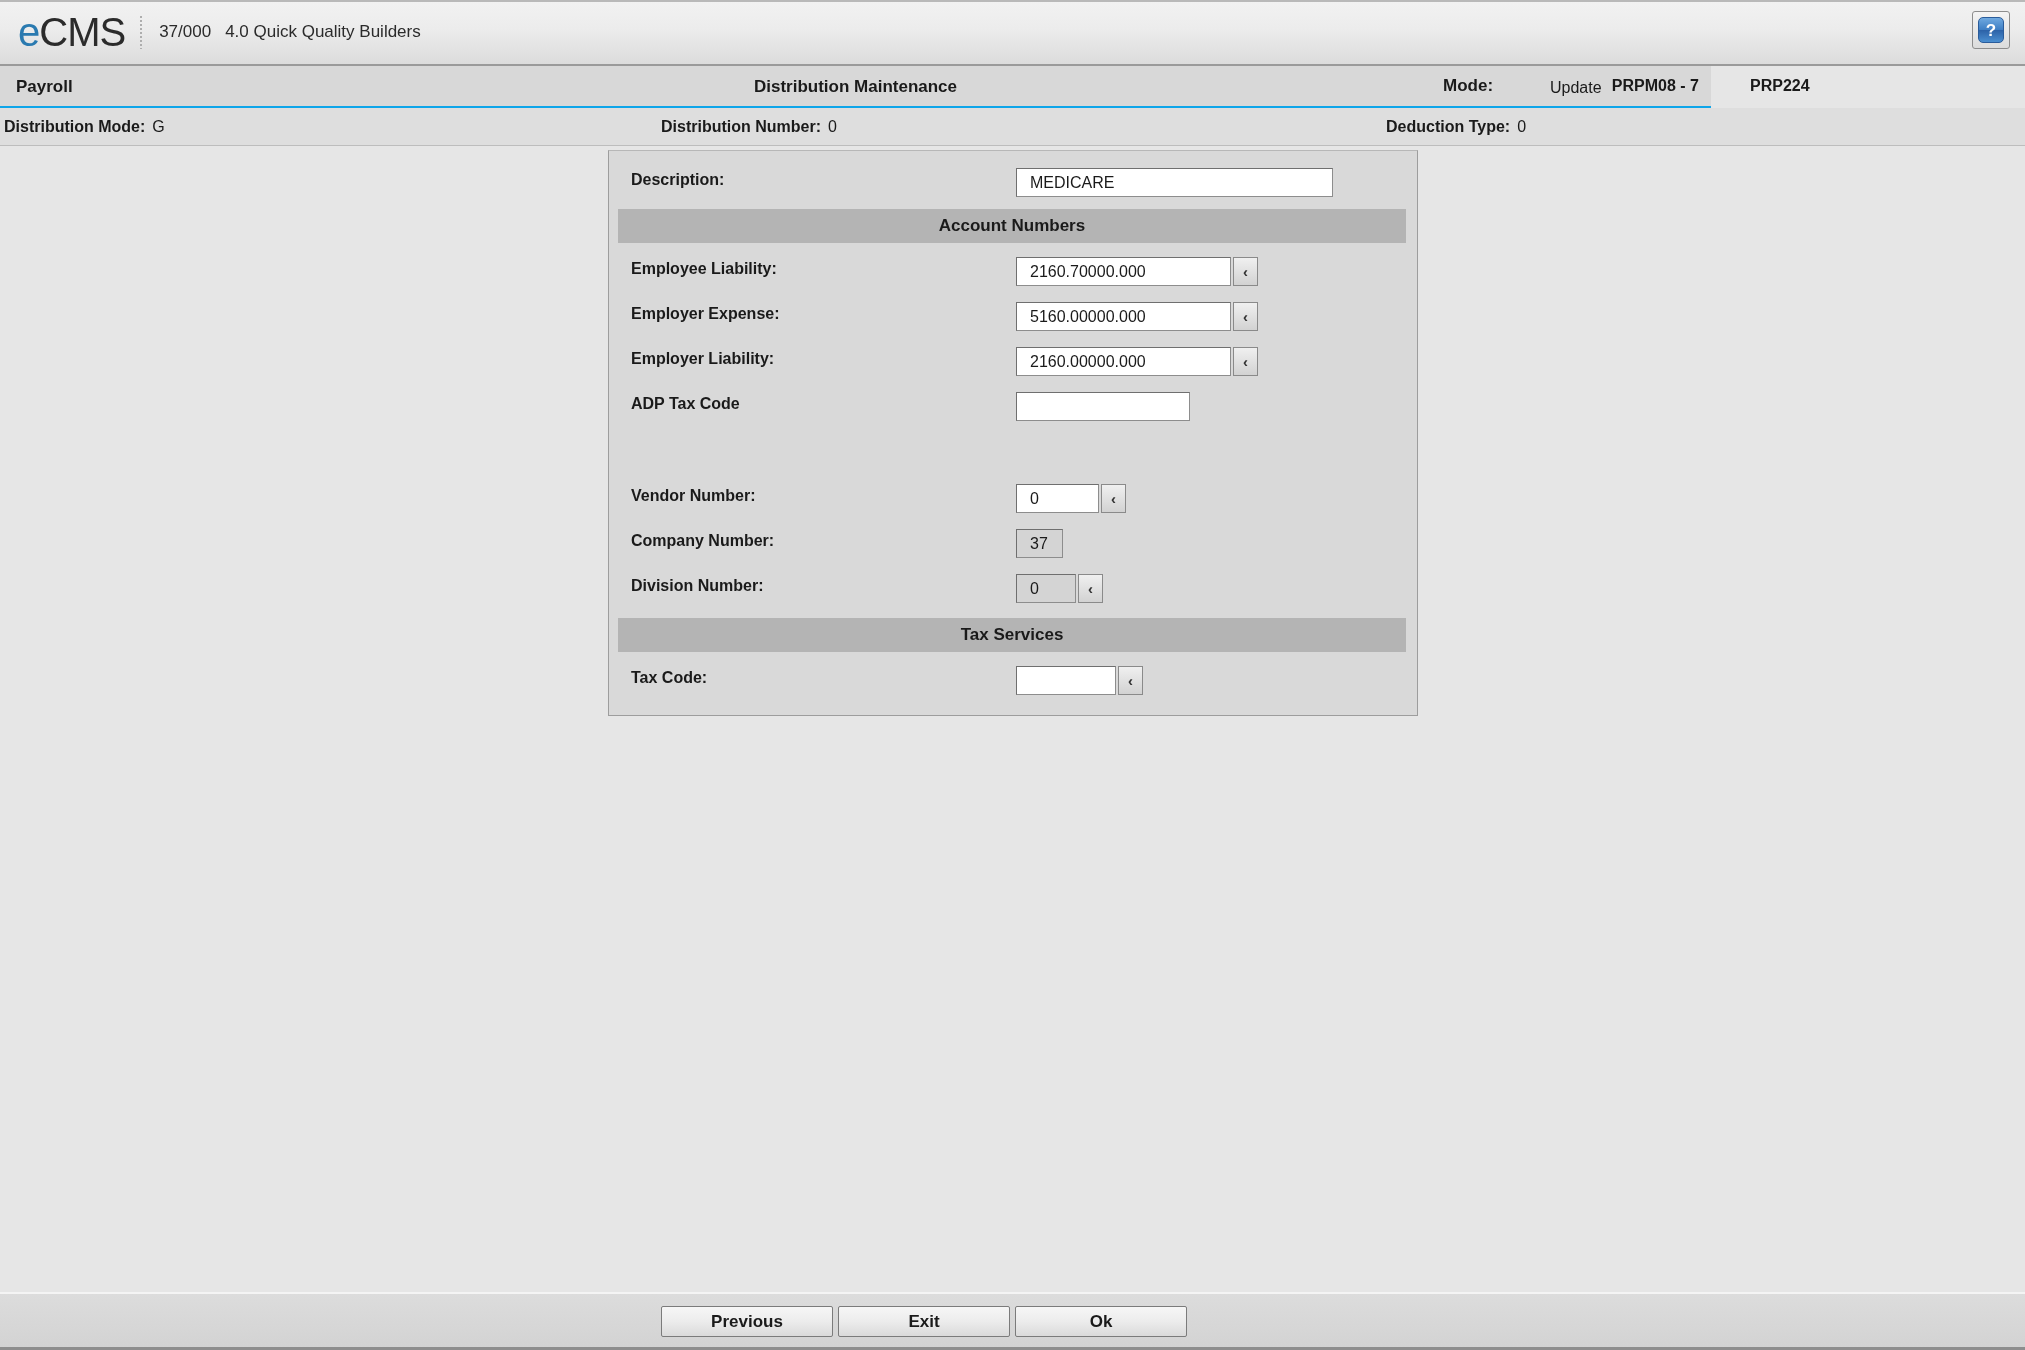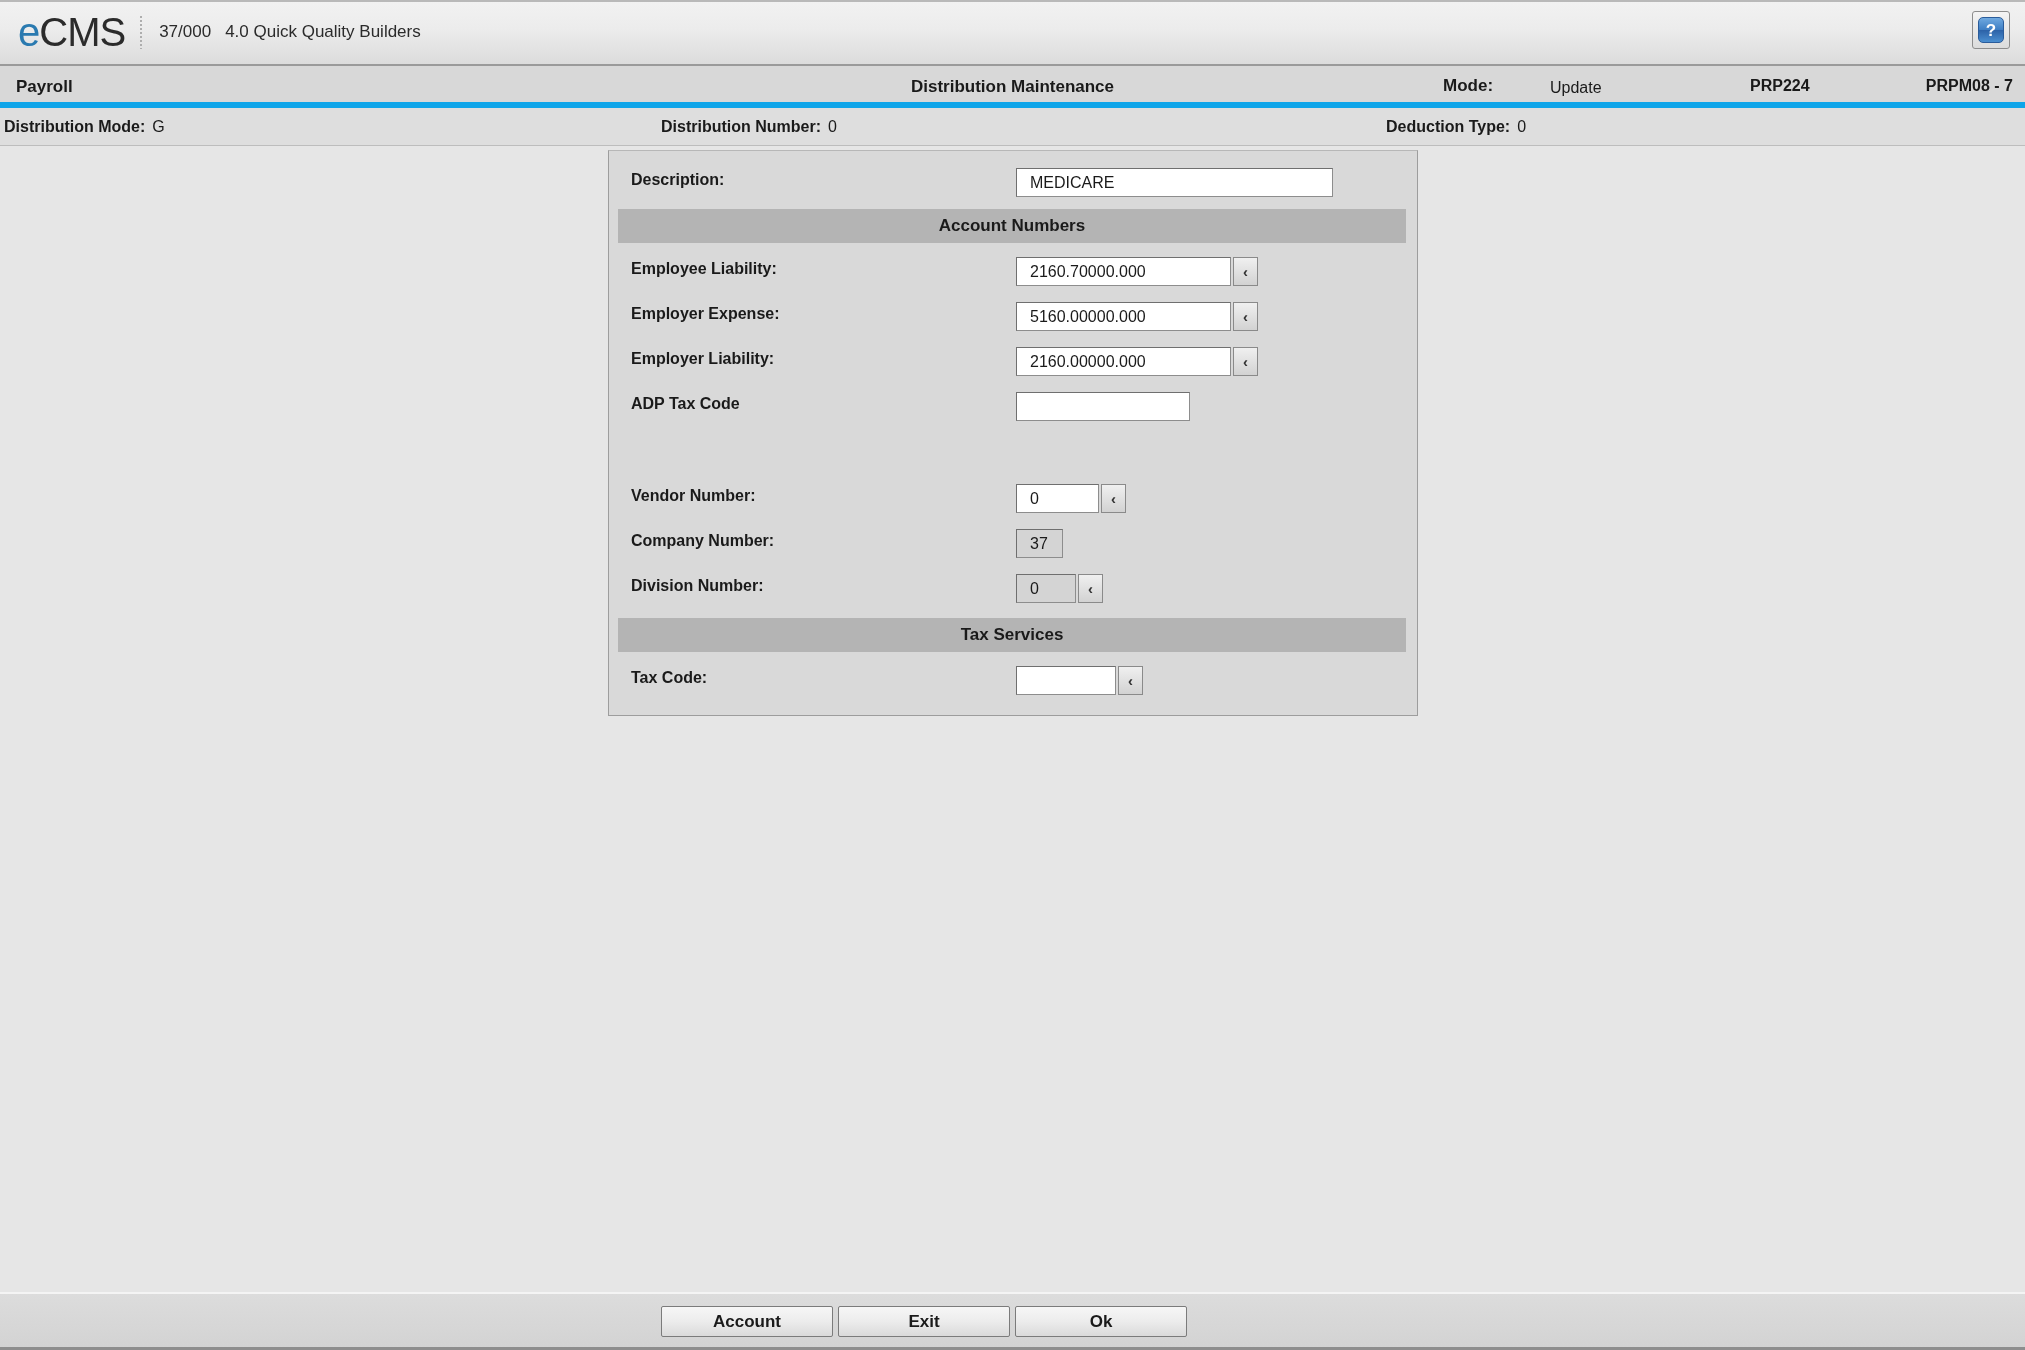--- a/index.html
+++ b/index.html
@@ -82,24 +82,24 @@
     display: flex;
     align-items: center;
     justify-content: center;
     line-height: 1;
   }
 
   
   .titlebar {
     position: absolute;
     left: 0; top: 66px;
-    width: 2025px;
+    width: 1711px;
     height: 42px;
     background: #d8d8d8;
-    border-bottom: 6px solid #0ea5e9;
+    border-bottom: 2px solid #0ea5e9;
   }
   .titlebar .module {
     position: absolute;
     left: 16px; top: 11px;
     font-size: 17px;
     font-weight: bold;
     color: #1a1a1a;
   }
   .titlebar .screen-title {
     position: absolute;
@@ -382,17 +382,17 @@
       <input class="txt" style="width: 100px;" value="">
       <span class="lookup">‹</span>
     </span>
   </div>
 
  </div>
 </div>
 
 <div class="footer">
   <div class="btnrow">
-    <button class="btn">Account</button>
+    <button class="btn">Previous</button>
     <button class="btn">Exit</button>
     <button class="btn">Ok</button>
   </div>
 </div>
 
 </body></html>

